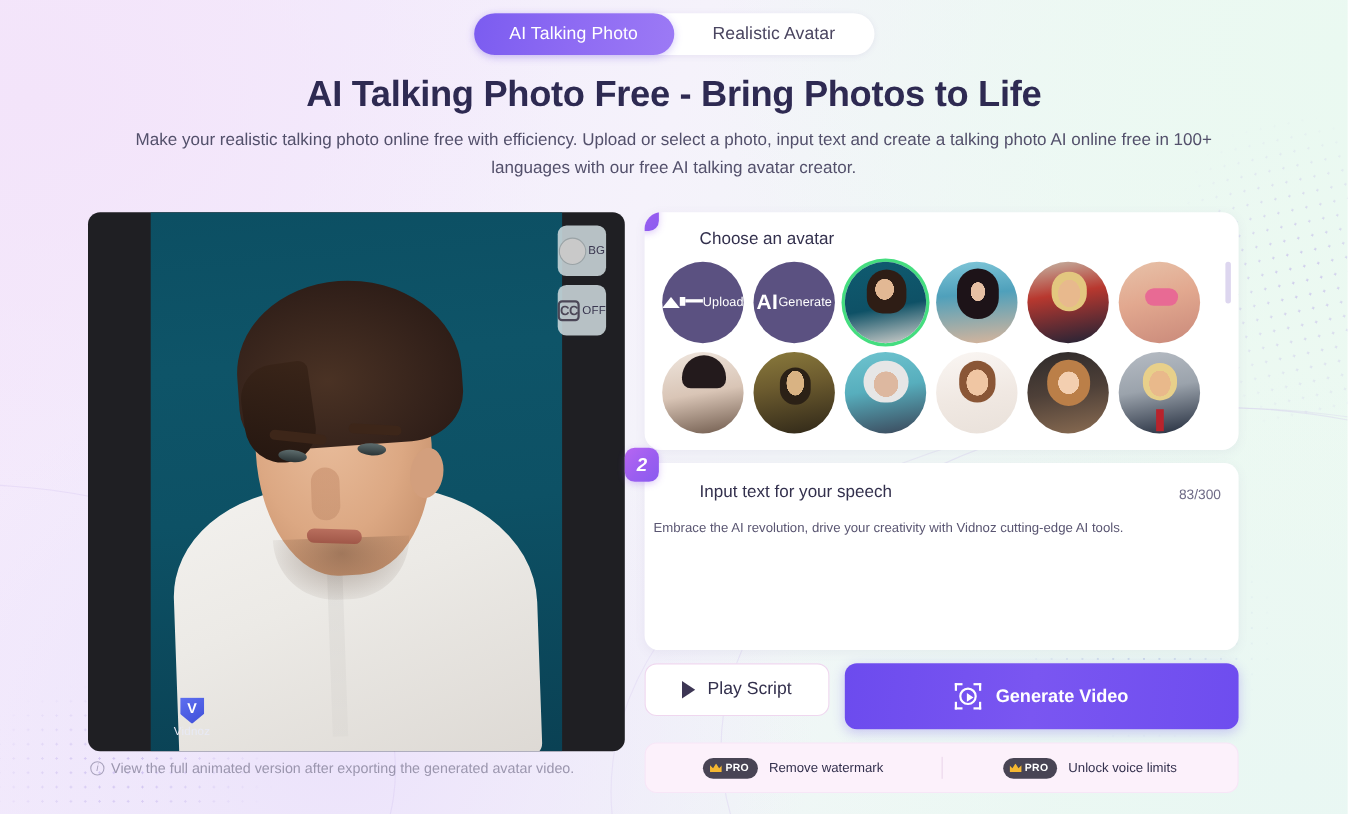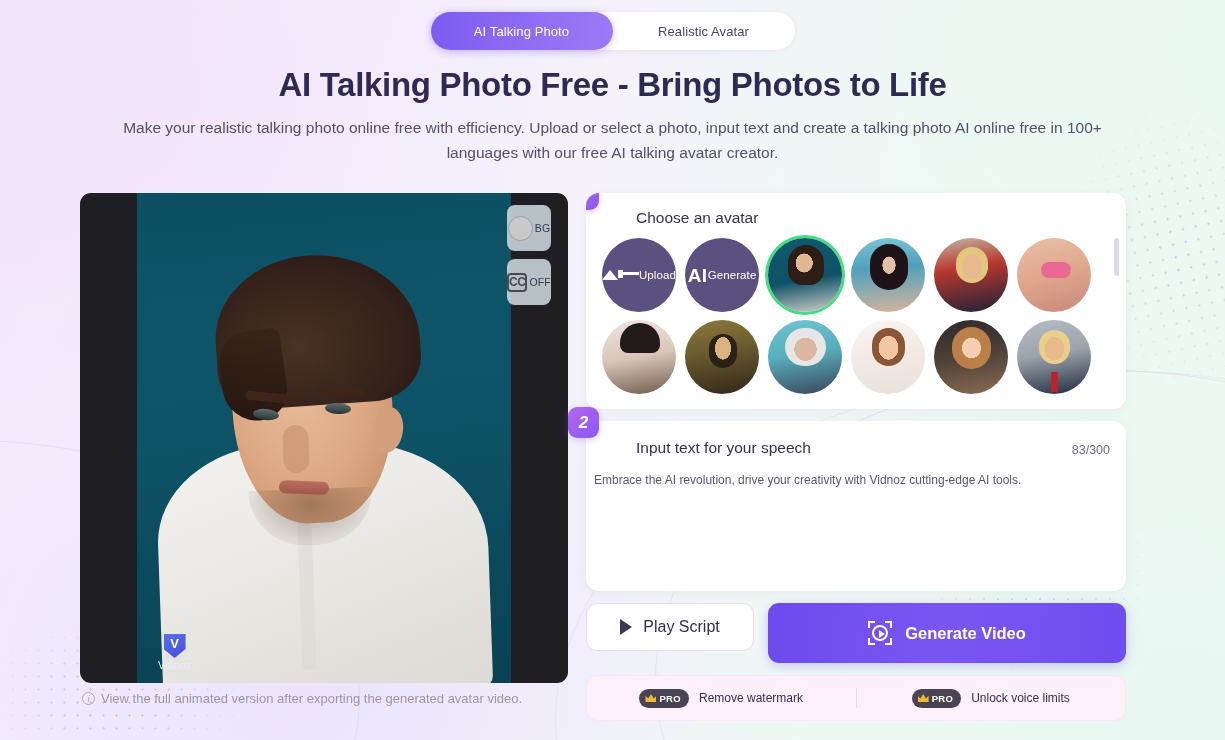--- a/index.html
+++ b/index.html
@@ -61,21 +61,21 @@
     width: 364px; height: 38px;
     background: #ffffff;
     border-radius: 19px;
     display: flex; align-items: center;
     box-shadow: 0 1px 6px rgba(120,90,170,.10);
     z-index: 5;
   }
   .tab {
     flex: 1; height: 38px; border-radius: 19px;
     display: flex; align-items: center; justify-content: center;
-    font-size: 13px; color: #4a4560; cursor: pointer;
+    font-size: 16px; color: #4a4560; cursor: pointer;
     letter-spacing: .1px;
   }
   .tab.active {
     background: linear-gradient(100deg, #7b5cf0 0%, #8e6bf3 50%, #9c7af5 100%);
     color: #fff; font-weight: 500;
     box-shadow: 0 2px 8px rgba(123,92,240,.32);
   }
 
   
   .hero { position: absolute; top: 63px; left: 0; right: 0; text-align: center; z-index: 3; }
@@ -230,21 +230,21 @@
     position: absolute; left: -18px; top: -14px;
     width: 31px; height: 31px; border-radius: 9px;
     background: linear-gradient(135deg, #b766f2 0%, #9b5ef0 55%, #8a5bf0 100%);
     color: #fff; font-size: 17px; font-weight: 700; font-style: italic;
     display: flex; align-items: center; justify-content: center;
     box-shadow: 0 2px 7px rgba(150,90,235,.30);
   }
   .card-title { font-size: 15.5px; color: #33304d; font-weight: 500; }
 
   
-  .avatar-card { height: 216px; padding: 14px 16px 10px 50px; overflow: hidden; }
+  .avatar-card { height: 216px; padding: 14px 16px 10px 50px; overflow: hidden; border-radius: 15px; }
   .avatar-head { display: flex; align-items: center; height: 22px; margin-bottom: 9px; }
   .avatar-grid {
     display: grid; grid-template-columns: repeat(6, 74px); gap: 8px 9px;
     margin-left: -42px; padding-left: 8px;
   }
   .av {
     width: 74px; height: 74px; border-radius: 50%;
     overflow: hidden; position: relative; cursor: pointer;
     background: #5b5181;
   }

